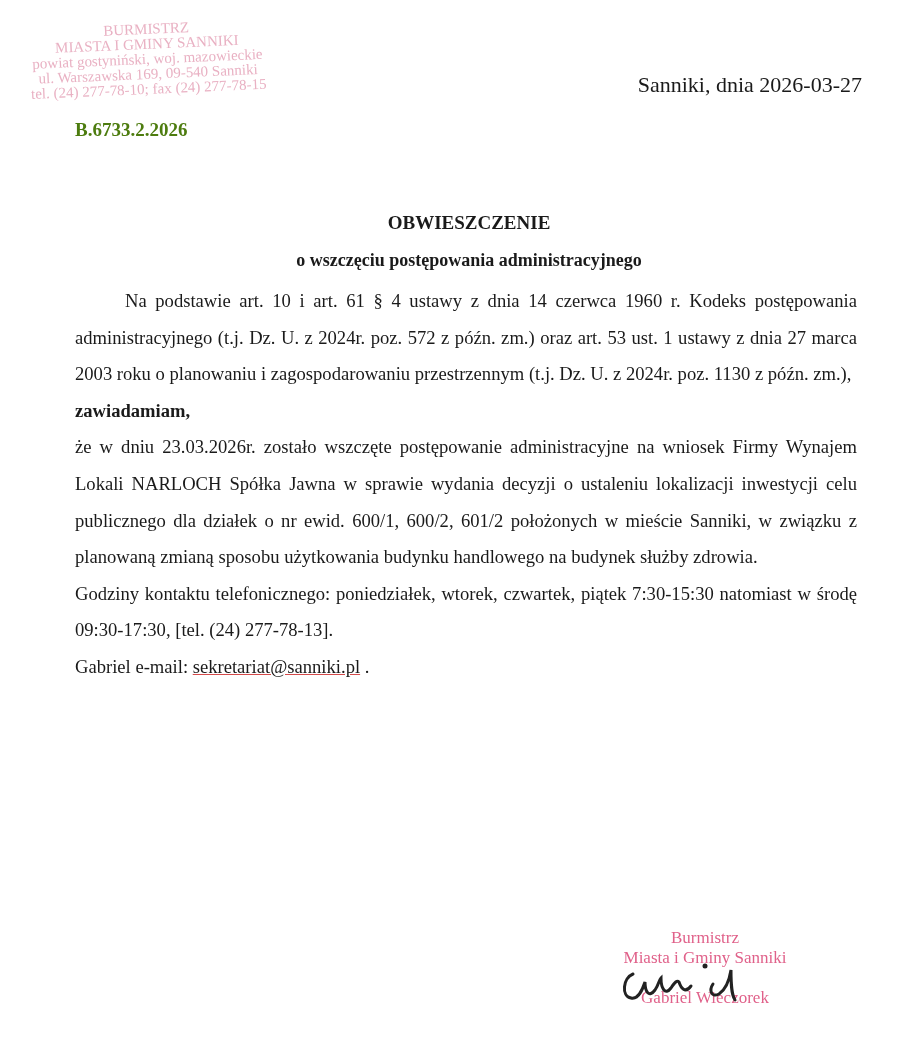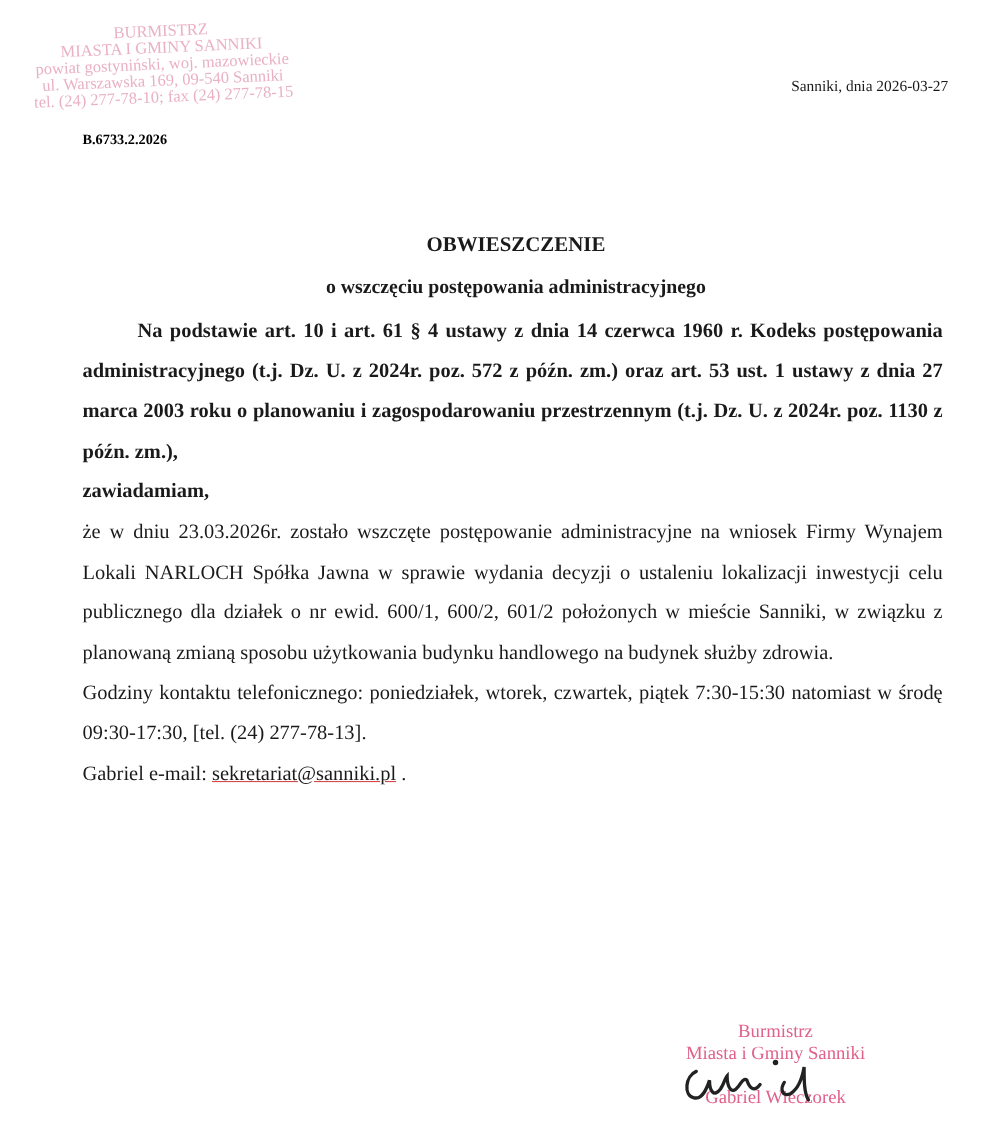--- a/index.html
+++ b/index.html
@@ -10,40 +10,40 @@
   }
   .stamp {
     position: absolute; left: 6px; top: 28px; width: 280px;
     text-align: center; color: #e7a9bd; font-size: 15px; line-height: 15px;
     transform: rotate(-2.5deg); transform-origin: left top;
     opacity: 0.9;
   }
   .stamp div { white-space: nowrap; }
   .ref {
     position: absolute; left: 75px; top: 119px;
-    font-size: 13px; font-weight: bold; color: #000000;
+    font-size: 19px; font-weight: bold; color: #4d7c0f;
   }
   .place-date {
     position: absolute; right: 38px; top: 72px;
-    font-size: 14px;
+    font-size: 22px;
   }
   .title {
     position: absolute; left: 0; width: 938px; top: 212px;
     text-align: center; font-weight: bold; font-size: 19px;
   }
   .subtitle {
     position: absolute; left: 0; width: 938px; top: 250px;
     text-align: center; font-weight: bold; font-size: 18px;
   }
   .body {
     position: absolute; left: 75px; width: 782px; top: 283px;
     font-size: 18.6px; line-height: 36.6px;
   }
   .body p { margin: 0; text-align: justify; }
-  .body p.first { text-indent: 50px; font-weight: bold; }
+  .body p.first { text-indent: 50px; }
   .center-bold { text-align: right; font-weight: bold; }
   .email { text-decoration: underline; text-decoration-color: #d44a4a; margin-top: 46px; }
   .sig {
     position: absolute; left: 600px; top: 928px; width: 210px;
     text-align: center; color: #e0618a; font-size: 17px; line-height: 20px;
   }
   .sig .name { margin-top: 20px; }
   .scribble { position: absolute; left: 615px; top: 958px; }
 </style>
 </head>

